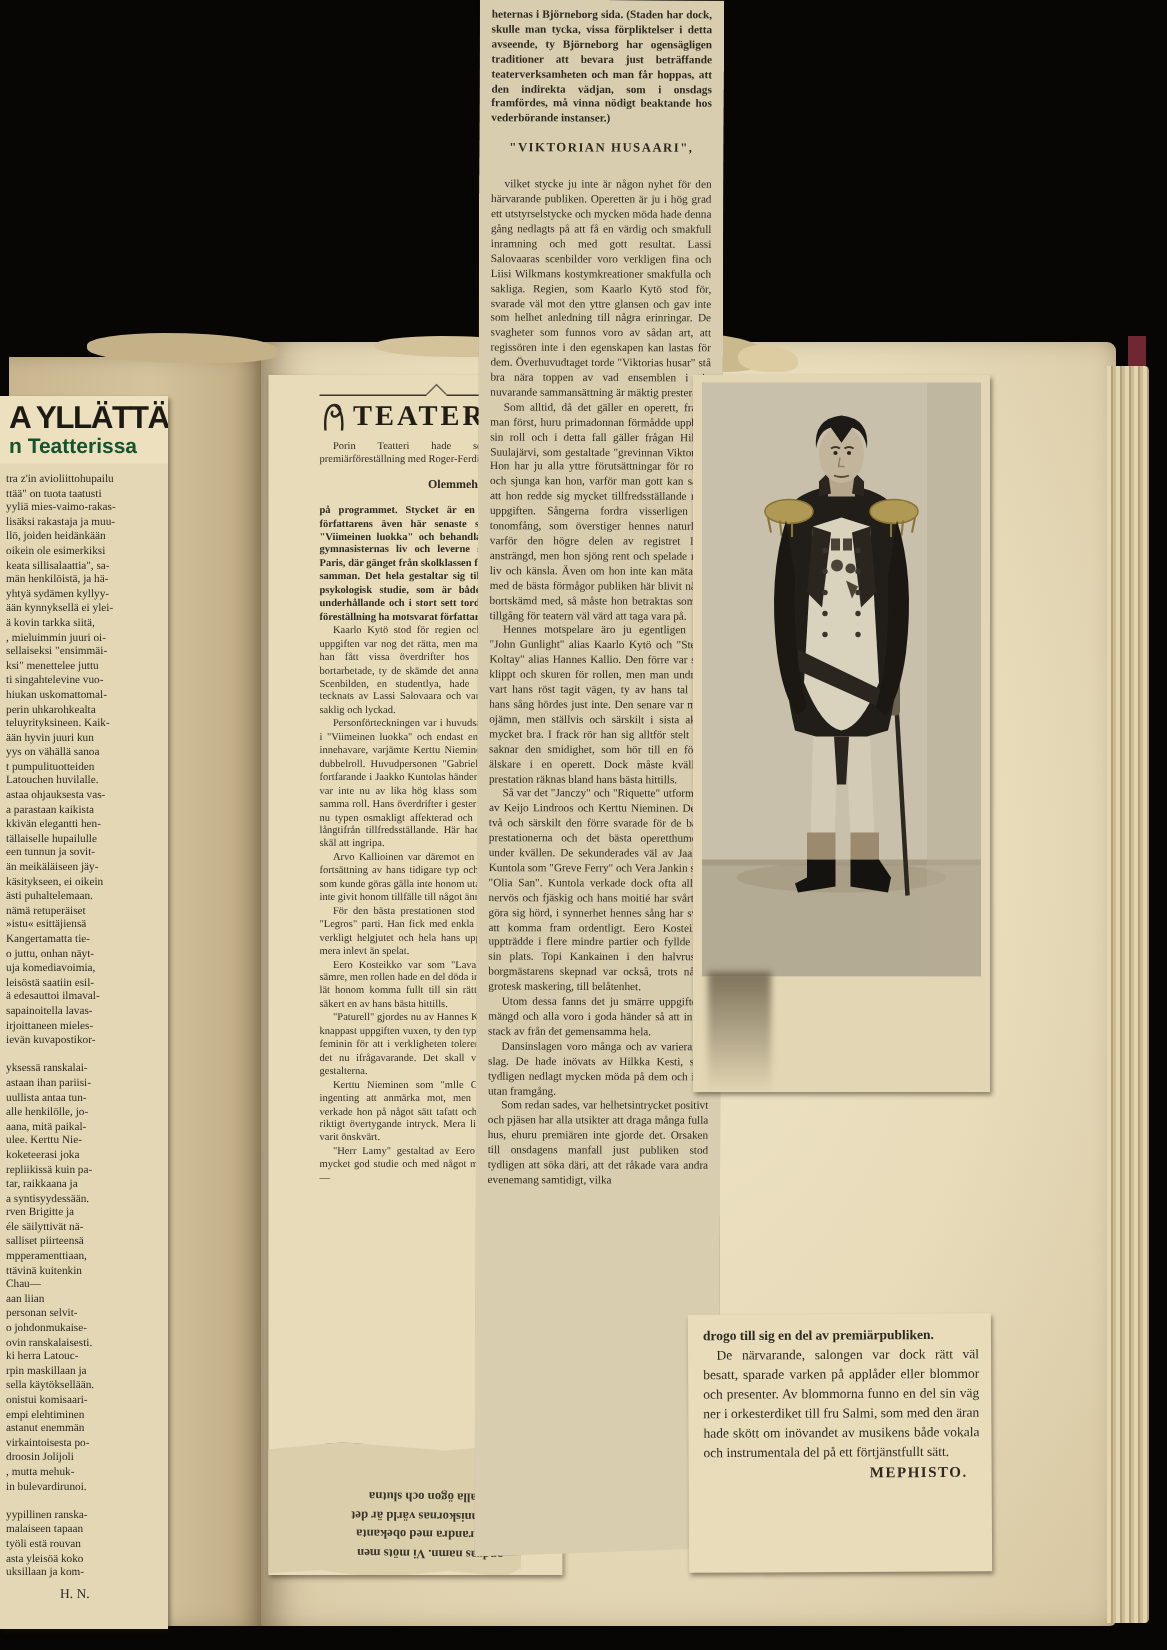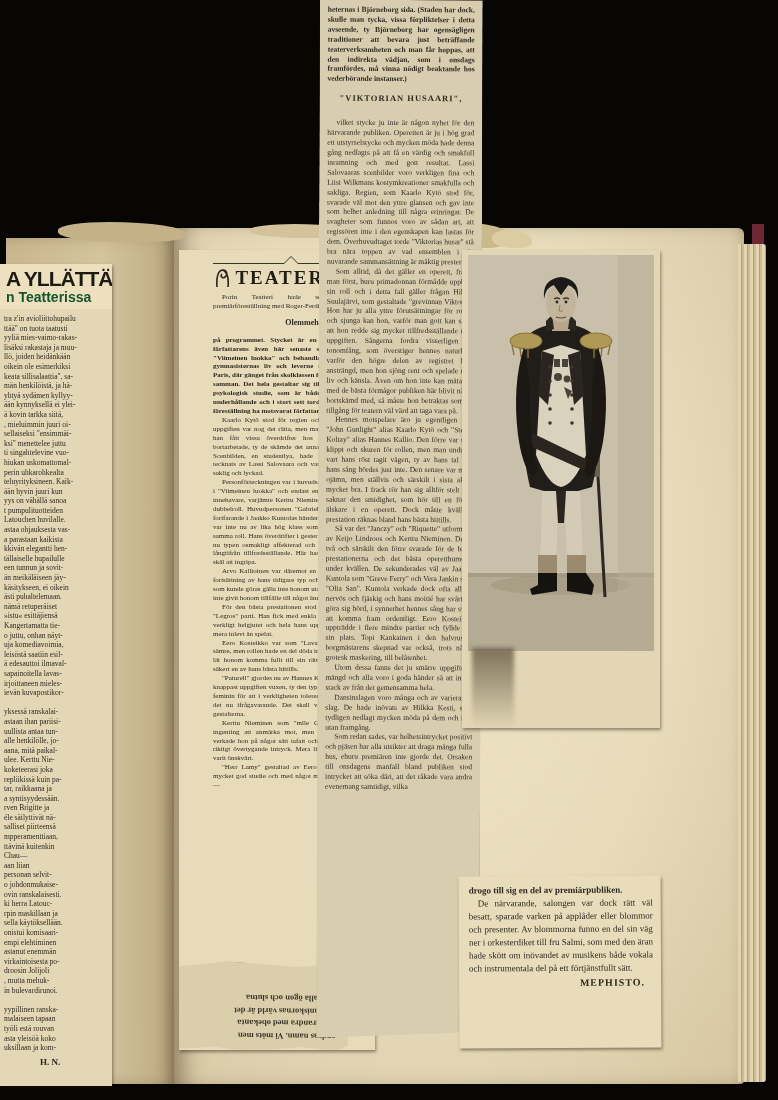--- a/index.html
+++ b/index.html
@@ -30,21 +30,21 @@
   .cont-first p:first-child{text-indent:0;font-weight:bold;}
 
   
   .clip.left-review{left:0;top:264px;width:112px;height:822px;background:#e3d7b5;z-index:3;overflow:hidden;}
   .lr-head{background:#ece0bf;padding:4px 2px 3px 6px;}
   .lr-headline{font-family:"Liberation Sans","DejaVu Sans",sans-serif;font-weight:900;
     font-size:21px;line-height:21px;letter-spacing:-1px;color:#1d1a14;white-space:nowrap;}
   .lr-subhead{font-family:"Liberation Sans","DejaVu Sans",sans-serif;font-weight:700;
     font-size:14px;line-height:17px;color:#14532d;white-space:nowrap;}
   .lr-body{padding:5px 2px 0 4px;font-size:7.5px;line-height:9.6px;white-space:pre-line;}
-  .lr-sign{font-weight:700;font-size:9px;padding:4px 0 0 40px;}
+  .lr-sign{font-weight:400;font-size:9px;padding:4px 0 0 40px;}
 
   
   .clip.teatern{left:179px;top:250px;width:168px;height:800px;background:#e7dbba;z-index:4;overflow:hidden;padding-left:28px;}
   .tea-rule{height:10px;margin:3px 6px 0 6px;border-bottom:1px solid #3a352b;position:relative;}
   .tea-peak{position:absolute;left:50%;bottom:-1px;width:0;height:0;margin-left:-7px;
     border-left:7px solid transparent;border-right:7px solid transparent;border-bottom:7px solid #e7dbba;
     filter:drop-shadow(0 -1px 0 #3a352b);}
   .tea-mast{display:flex;align-items:center;justify-content:center;gap:5px;padding:3px 0 2px;}
   .tea-title{font-weight:700;font-size:19px;letter-spacing:2px;color:#211d16;}
   .orn svg{display:block;}
@@ -217,21 +217,21 @@
         <p>heternas i Björneborg sida. (Staden har dock, skulle man tycka, vissa förpliktelser i detta avseende, ty Björneborg har ogensägligen traditioner att bevara just beträffande teaterverksamheten och man får hoppas, att den indirekta vädjan, som i onsdags framfördes, må vinna nödigt beaktande hos vederbörande instanser.)</p>
       </div>
     <div class="op-heading">"VIKTORIAN HUSAARI",</div>
     <div class="strip-body np">
         <p>vilket stycke ju inte är någon nyhet för den härvarande publiken. Operetten är ju i hög grad ett utstyrselstycke och mycken möda hade denna gång nedlagts på att få en värdig och smakfull inramning och med gott resultat. Lassi Salovaaras scenbilder voro verkligen fina och Liisi Wilkmans kostymkreationer smakfulla och sakliga. Regien, som Kaarlo Kytö stod för, svarade väl mot den yttre glansen och gav inte som helhet anledning till några erinringar. De svagheter som funnos voro av sådan art, att regissören inte i den egenskapen kan lastas för dem. Överhuvudtaget torde "Viktorias husar" stå bra nära toppen av vad ensemblen i sin nuvarande sammansättning är mäktig prestera.</p>
         <p>Som alltid, då det gäller en operett, frågar man först, huru primadonnan förmådde uppbära sin roll och i detta fall gäller frågan Hilkka Suulajärvi, som gestaltade "grevinnan Viktoria". Hon har ju alla yttre förutsättningar för rollen och sjunga kan hon, varför man gott kan säga, att hon redde sig mycket tillfredsställande med uppgiften. Sångerna fordra visserligen ett tonomfång, som överstiger hennes naturliga, varför den högre delen av registret låter ansträngd, men hon sjöng rent och spelade med liv och känsla. Även om hon inte kan mäta sig med de bästa förmågor publiken här blivit något bortskämd med, så måste hon betraktas som en tillgång för teatern väl värd att taga vara på.</p>
         <p>Hennes motspelare äro ju egentligen två, "John Gunlight" alias Kaarlo Kytö och "Stefan Koltay" alias Hannes Kallio. Den förre var som klippt och skuren för rollen, men man undrade vart hans röst tagit vägen, ty av hans tal och hans sång hördes just inte. Den senare var mera ojämn, men ställvis och särskilt i sista akten mycket bra. I frack rör han sig alltför stelt och saknar den smidighet, som hör till en förste älskare i en operett. Dock måste kvällens prestation räknas bland hans bästa hittills.</p>
         <p>Så var det "Janczy" och "Riquette" utformade av Keijo Lindroos och Kerttu Nieminen. Dessa två och särskilt den förre svarade för de bästa prestationerna och det bästa operetthumöret under kvällen. De sekunderades väl av Jaakko Kuntola som "Greve Ferry" och Vera Jankin som "Olia San". Kuntola verkade dock ofta alltför nervös och fjäskig och hans moitié har svårt att göra sig hörd, i synnerhet hennes sång har svårt att komma fram ordentligt. Eero Kosteikko uppträdde i flere mindre partier och fyllde väl sin plats. Topi Kankainen i den halvrusiga borgmästarens skepnad var också, trots något grotesk maskering, till belåtenhet.</p>
         <p>Utom dessa fanns det ju smärre uppgifter i mängd och alla voro i goda händer så att ingen stack av från det gemensamma hela.</p>
         <p>Dansinslagen voro många och av varierande slag. De hade inövats av Hilkka Kesti, som tydligen nedlagt mycken möda på dem och inte utan framgång.</p>
-        <p>Som redan sades, var helhetsintrycket positivt och pjäsen har alla utsikter att draga många fulla hus, ehuru premiären inte gjorde det. Orsaken till onsdagens manfall bland publiken stod intrycket att söka däri, att det råkade vara andra evenemang samtidigt, vilka</p>
+        <p>Som redan sades, var helhetsintrycket positivt och pjäsen har alla utsikter att draga många fulla hus, ehuru premiären inte gjorde det. Orsaken till onsdagens manfall just publiken stod tydligen att söka däri, att det råkade vara andra evenemang samtidigt, vilka</p>
       </div>
   </div>
 
   <div class="clip photo">
     <div class="photo-frame" aria-label="Black-and-white full-length portrait of an actor costumed as Napoleon: dark coat with gold epaulettes and medals, white vest and breeches, black ankle boots, sword at his side">
       <svg width="186" height="396" viewBox="0 0 186 396">
         <rect x="0" y="0" width="186" height="320" fill="#c8c0ab"></rect>
         <rect x="0" y="320" width="186" height="76" fill="#b4ab94"></rect>
         <rect x="0" y="318" width="186" height="4" fill="#a79d85"></rect>
         <ellipse cx="93" cy="330" rx="70" ry="10" fill="#9e9379" opacity=".5"></ellipse>

